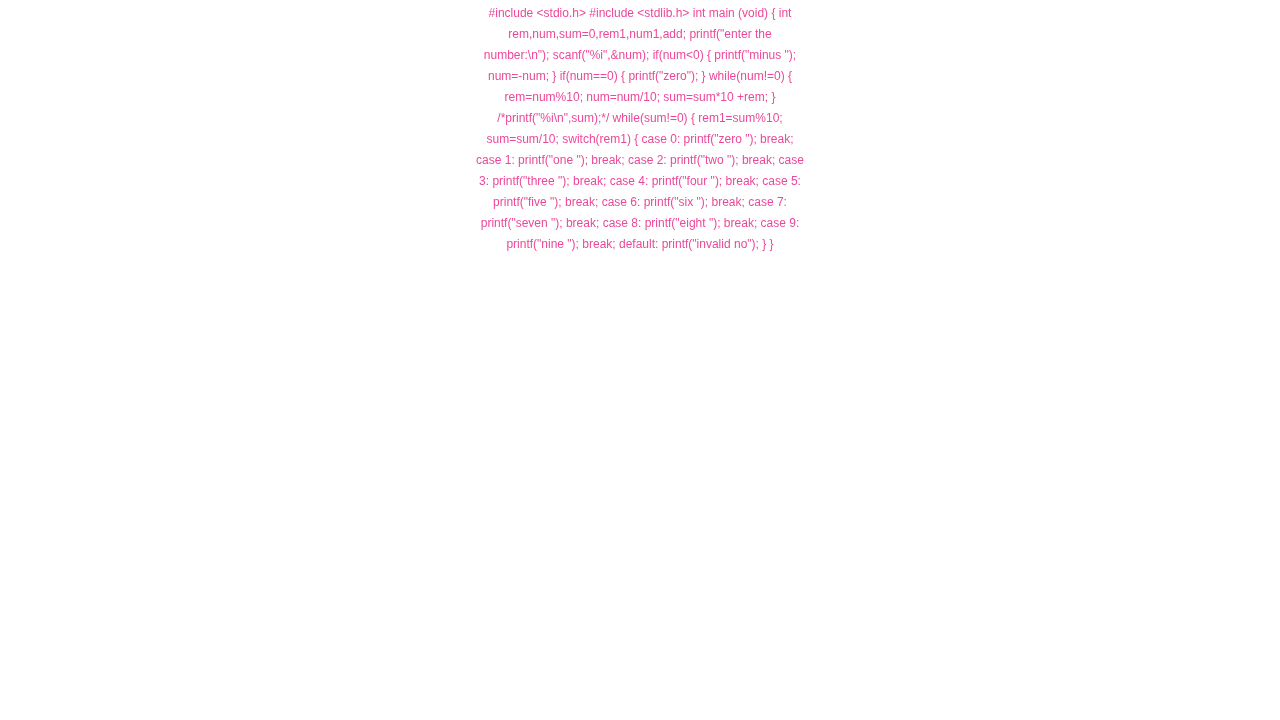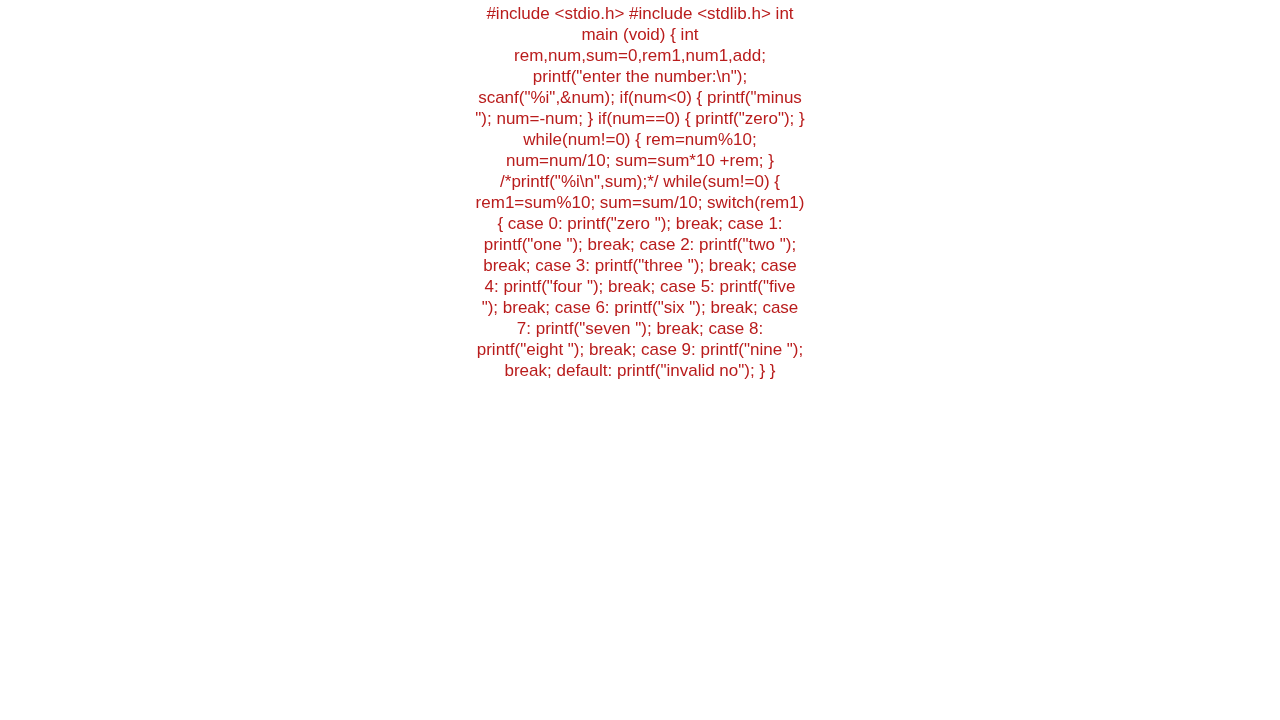--- a/index.html
+++ b/index.html
@@ -8,22 +8,22 @@
       font-family: Arial, Helvetica, sans-serif;
       width: 1280px;
       height: 720px;
       background: #ffffff;
       overflow: hidden;
     }
     .content-block {
       width: 330px;
       margin: 0 auto;
       text-align: center;
-      font-size: 17px;
+      font-size: 12px;
       line-height: 21px;
-      color: #b91c1c;
+      color: #ec4899;
       padding-top: 3px;
     }
   </style>
 </head>
 <body>
 
 <div class="content-block">#include &lt;stdio.h&gt;      #include &lt;stdlib.h&gt;        int main (void)      {          int rem,num,sum=0,rem1,num1,add;          printf("enter the number:\n");          scanf("%i",&amp;num);            if(num&lt;0)          {              printf("minus ");              num=-num;          }          if(num==0)          {              printf("zero");          }                    while(num!=0)          {              rem=num%10;              num=num/10;              sum=sum*10 +rem;          }          /*printf("%i\n",sum);*/            while(sum!=0)          {              rem1=sum%10;              sum=sum/10;                switch(rem1)              {                  case 0:                      printf("zero ");                      break;                  case 1:                      printf("one ");                      break;                  case 2:                      printf("two ");                      break;                  case 3:                      printf("three ");                      break;                  case 4:                      printf("four ");                      break;                  case 5:                      printf("five ");                      break;                  case 6:                      printf("six ");                      break;                  case 7:                      printf("seven ");                      break;                  case 8:                      printf("eight ");                      break;                  case 9:                      printf("nine ");                      break;                  default:                      printf("invalid no");                }          }</div>
 
 </body></html>

